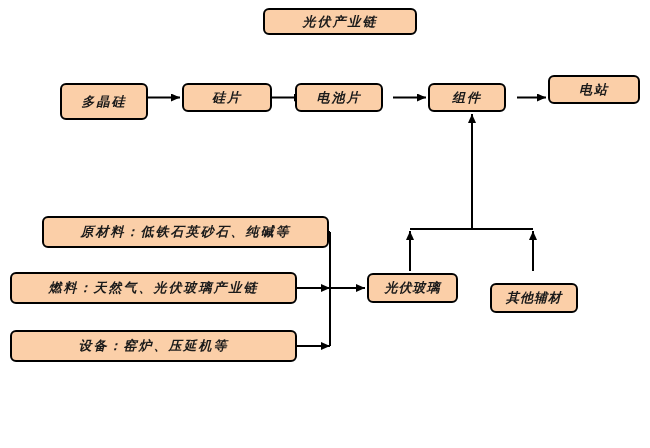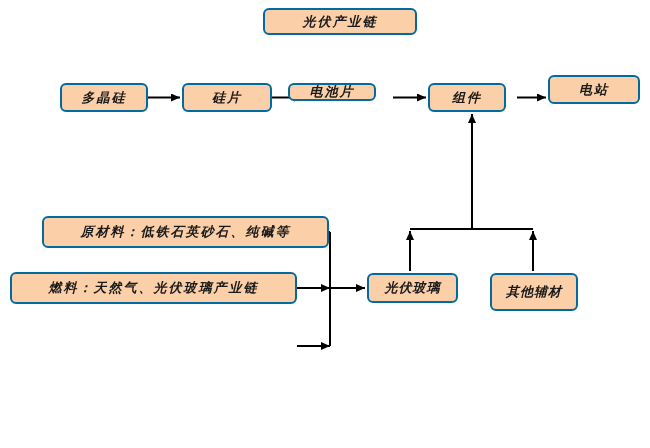--- a/index.html
+++ b/index.html
@@ -13,48 +13,48 @@
   }
   #edges {
     position: absolute;
     left: 0; top: 0;
     width: 650px; height: 448px;
   }
   .node {
     position: absolute;
     box-sizing: border-box;
     background: #FBCFA8;
-    border: 2px solid #0369a1;
+    border: 2px solid #000000;
     border-radius: 6px;
     display: flex;
     align-items: center;
     justify-content: center;
     color: #1A1A1A;
     font-weight: bold;
     font-style: italic;
     font-size: 13px;
     letter-spacing: 2px;
     white-space: nowrap;
   }
   
   .t-top    { left: 263px; top: 8px;   width: 154px; height: 27px; }
   .t-bottom { left: 255px; top: 398px; width: 205px; height: 29px; }
   
-  .c-0 { left: 60px;  top: 83px; width: 88px; height: 29px; }
+  .c-0 { left: 60px;  top: 83px; width: 88px; height: 37px; }
   .c-1 { left: 182px; top: 83px; width: 90px; height: 29px; }
-  .c-2 { left: 288px; top: 83px; width: 88px; height: 18px; }
+  .c-2 { left: 295px; top: 83px; width: 88px; height: 29px; }
   .c-3 { left: 428px; top: 83px; width: 78px; height: 29px; }
   .c-4 { left: 548px; top: 75px; width: 92px; height: 29px; }
   
   .i-0 { left: 10px; top: 216px; width: 287px; height: 32px; margin-left: 32px; }
   .i-1 { left: 10px; top: 272px; width: 287px; height: 32px; }
   .i-2 { left: 10px; top: 330px; width: 287px; height: 32px; }
   
   .m-0 { left: 367px; top: 273px; width: 91px; height: 30px; letter-spacing: 1px; }
-  .m-1 { left: 490px; top: 273px; width: 88px; height: 38px; letter-spacing: 1px; }
+  .m-1 { left: 490px; top: 283px; width: 88px; height: 30px; letter-spacing: 1px; }
 </style>
 </head>
 <body>
 
 <div id="canvas">
 
   <svg id="edges" viewBox="0 0 650 448" xmlns="http://www.w3.org/2000/svg">
     <defs>
       <marker id="arw" markerUnits="userSpaceOnUse" markerWidth="9" markerHeight="8" refX="9" refY="4" orient="auto">
         <path d="M0,0 L9,4 L0,8 z" fill="#000000"></path>
@@ -81,17 +81,18 @@
   <div class="node t-top">光伏产业链</div>
 
   <div class="node c-0">多晶硅</div>
   <div class="node c-1">硅片</div>
   <div class="node c-2">电池片</div>
   <div class="node c-3">组件</div>
   <div class="node c-4">电站</div>
 
   <div class="node i-0">原材料：低铁石英砂石、纯碱等</div>
   <div class="node i-1">燃料：天然气、光伏玻璃产业链</div>
+  <div class="node i-2">设备：窑炉、压延机等</div>
 
   <div class="node m-0">光伏玻璃</div>
   <div class="node m-1">其他辅材</div>
 
 </div>
 
 </body></html>

